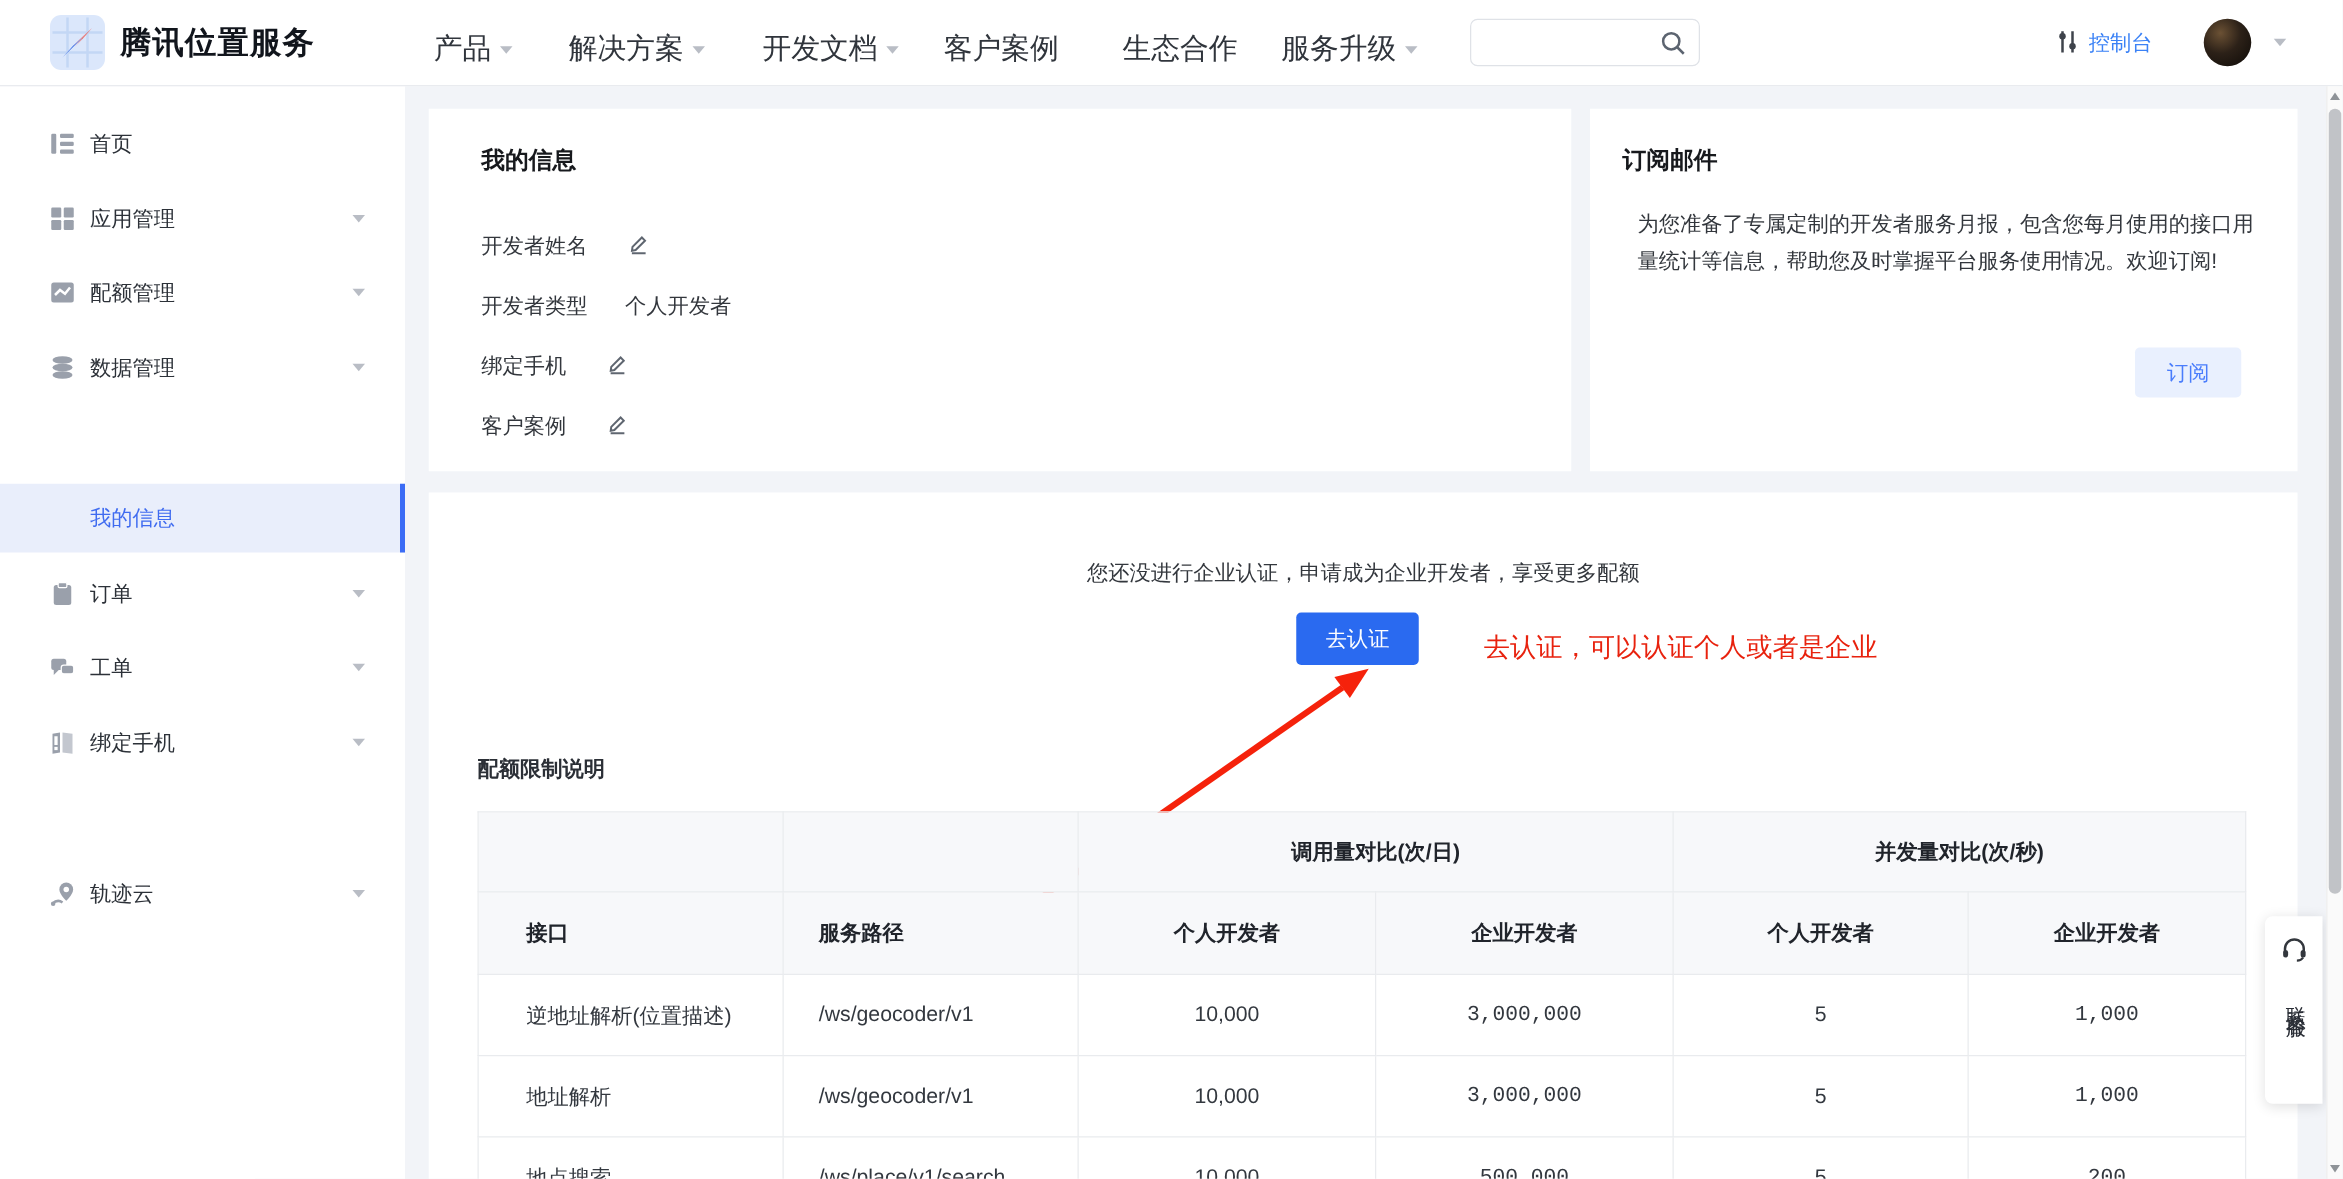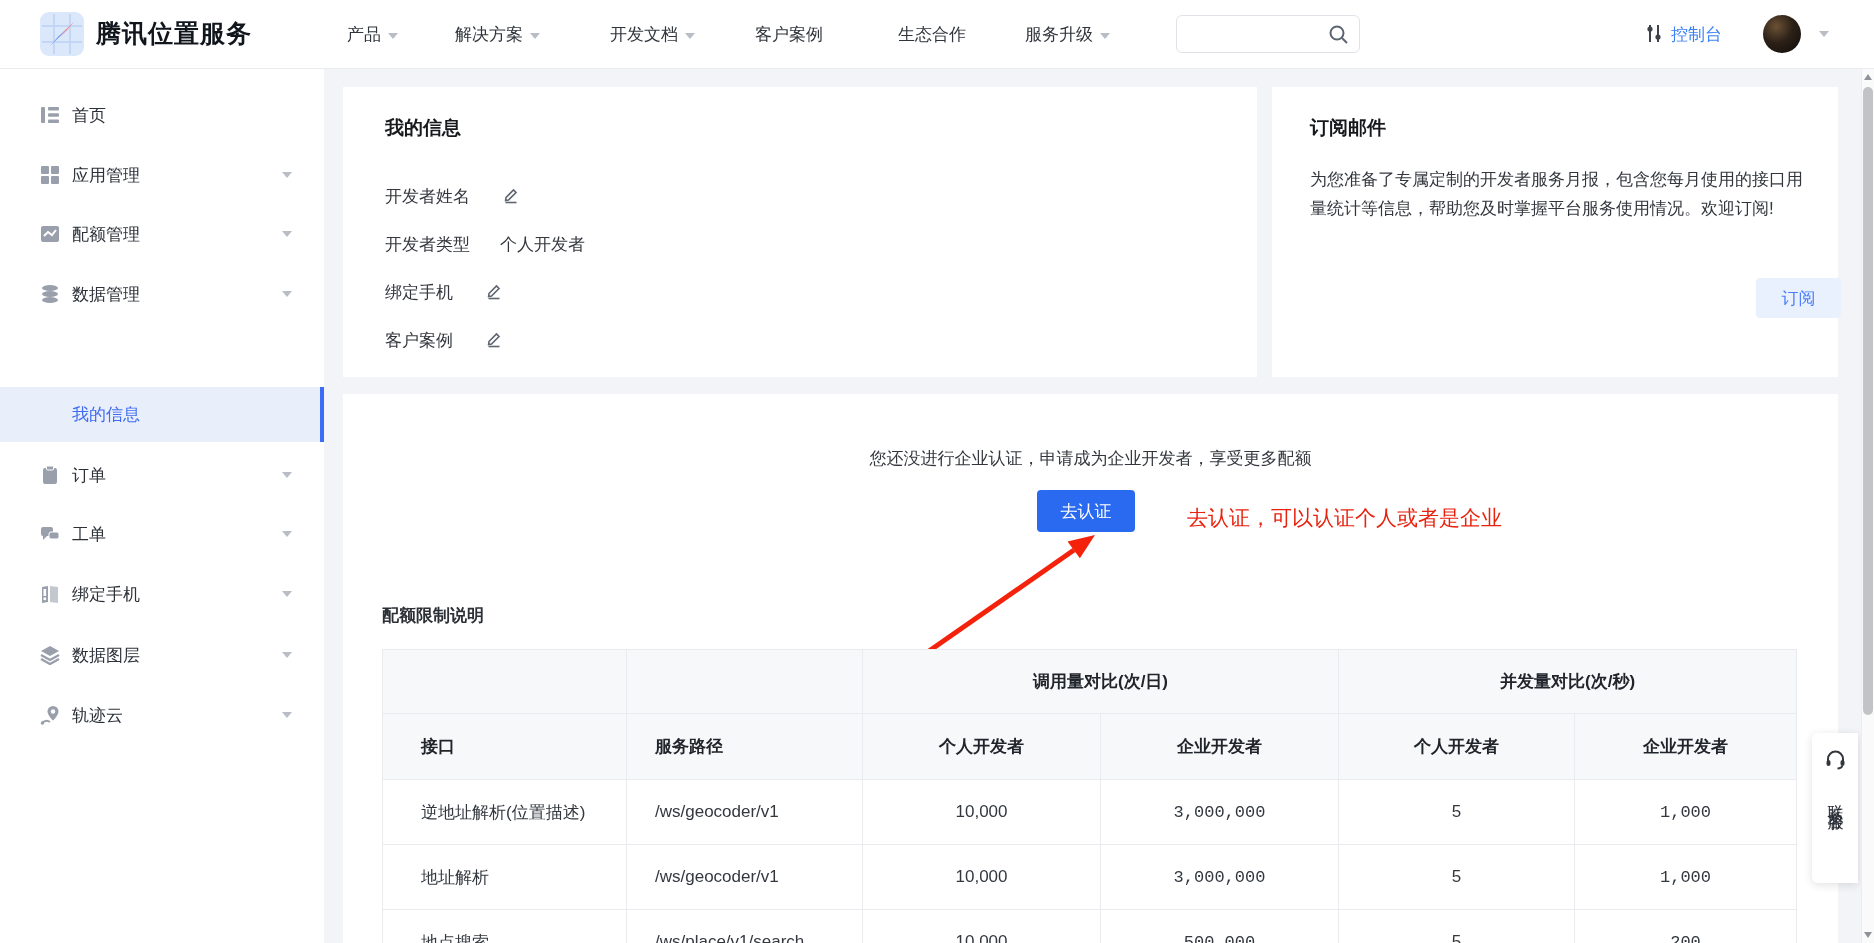--- a/index.html
+++ b/index.html
@@ -4,21 +4,21 @@
 <style>
   * { margin:0; padding:0; box-sizing:border-box; }
   html,body { width:1874px; height:943px; overflow:hidden; background:#f2f4f8;
     font-family:"Liberation Sans","DejaVu Sans",sans-serif; color:#33373d; }
 
   
   .navbar { position:absolute; left:0; top:0; width:1874px; height:69px; background:#fff;
     border-bottom:1px solid #e9ebef; z-index:30; }
   .logo { position:absolute; left:40px; top:12px; width:44px; height:44px; }
   .brand { position:absolute; left:96px; top:17px; font-size:25px; font-weight:bold; color:#11151c; letter-spacing:1px; }
-  .nav-item { position:absolute; top:23px; font-size:17px; color:#30353c; cursor:pointer; white-space:nowrap; }
+  .nav-item { position:absolute; top:23px; font-size:23px; color:#30353c; cursor:pointer; white-space:nowrap; }
   .caret-down { display:inline-block; width:0; height:0; border-left:5px solid transparent;
     border-right:5px solid transparent; border-top:6px solid #b9bdc5; margin-left:7px; vertical-align:middle; }
   .caret-up { display:inline-block; width:0; height:0; border-left:5px solid transparent;
     border-right:5px solid transparent; border-bottom:6px solid #3b6cf5; margin-left:7px; vertical-align:middle; }
   .search-box { position:absolute; left:1176px; top:15px; width:184px; height:38px;
     border:1px solid #dfe2e7; border-radius:6px; background:#fff; }
   .search-box input { position:absolute; left:10px; top:2px; width:140px; height:32px; border:none; outline:none;
     font-size:16px; background:transparent; }
   .search-ic { position:absolute; right:10px; top:8px; }
   .console { position:absolute; left:1645px; top:23px; font-size:17px; color:#3b82f6; cursor:pointer; }
@@ -45,24 +45,24 @@
 
   
   .profile { left:19px; top:18px; width:914px; height:290px; }
   .p-title { position:absolute; left:42px; top:28px; }
   .p-row { position:absolute; left:42px; height:24px; font-size:17px; color:#33373d; }
   .p-row .val { position:absolute; left:115px; top:0; white-space:nowrap; }
   .edit-ic { cursor:pointer; position:absolute; left:117px; top:2px; }
 
   
   .subscribe { left:948px; top:18px; width:566px; height:290px; }
-  .s-title { position:absolute; left:38px; top:28px; }
+  .s-title { position:absolute; left:26px; top:28px; }
   .s-body { position:absolute; left:38px; top:78px; width:500px; font-size:17px; line-height:29px; color:#33373d; }
   .s-btn { position:absolute; left:436px; top:191px; width:85px; height:40px; background:#e9f0fe; color:#4a7dfc;
-    font-size:17px; border:none; border-radius:4px; cursor:pointer;margin-left:48px; }
+    font-size:17px; border:none; border-radius:4px; cursor:pointer; }
 
   
   .bigcard { left:19px; top:325px; width:1495px; height:549px; overflow:hidden; }
   .notice { position:absolute; left:0; top:53px; width:100%; text-align:center; font-size:17px; color:#33373d; }
   .cert-btn { position:absolute; left:694px; top:96px; width:98px; height:42px; background:#2a6af0; color:#fff;
     font-size:17px; border:none; border-radius:4px; cursor:pointer; }
   .annotation { position:absolute; left:844px; top:110px; font-size:21px; color:#e8220e; white-space:nowrap; }
   .arrow-svg { position:absolute; left:420px; top:130px; width:350px; height:250px; pointer-events:none; }
   .quota-title { position:absolute; left:39px; top:210px; font-size:17px; font-weight:bold; color:#2b2f36; }
   .quota-table { position:absolute; left:39px; top:255px; width:1414px; border-collapse:collapse; table-layout:fixed; }
@@ -204,29 +204,20 @@
     <svg class="ic" viewBox="0 0 20 20">
       <path d="M2,3 l6,-1 0,16 -6,1 z" fill="#9aa0ab"></path>
       <path d="M10,2 l8,1 0,16 -8,-1 z" fill="#c3c7cf"></path>
       <rect x="3.5" y="5" width="2.6" height="7" fill="#fff"></rect>
       <rect x="3.5" y="13.5" width="2.6" height="2.6" fill="#fff"></rect>
     </svg>
     <span class="lbl">绑定手机</span>
     <span class="cr caret-down"></span>
   </div>
 
-  <div class="side-item" style="top:566px">
-    <svg class="ic" viewBox="0 0 20 20">
-      <polygon points="10,1 19,6 10,11 1,6" fill="#9aa0ab"></polygon>
-      <polyline points="1,10 10,15 19,10" fill="none" stroke="#9aa0ab" stroke-width="2.4"></polyline>
-      <polyline points="1,14 10,19 19,14" fill="none" stroke="#9aa0ab" stroke-width="2.4"></polyline>
-    </svg>
-    <span class="lbl">数据图层</span>
-    <span class="cr caret-down"></span>
-  </div>
 
   <div class="side-item" style="top:626px">
     <svg class="ic" viewBox="0 0 20 20">
       <path d="M13,1 a5.5,5.5 0 0 1 5.5,5.5 c0,4 -5.5,9 -5.5,9 c0,0 -5.5,-5 -5.5,-9 A5.5,5.5 0 0 1 13,1 z" fill="#9aa0ab"></path>
       <circle cx="13" cy="6.5" r="2.2" fill="#fff"></circle>
       <path d="M2,18 q4,-4 8,-1" fill="none" stroke="#9aa0ab" stroke-width="2"></path>
       <circle cx="2.5" cy="18" r="1.8" fill="#9aa0ab"></circle>
     </svg>
     <span class="lbl">轨迹云</span>
     <span class="cr caret-down"></span>

